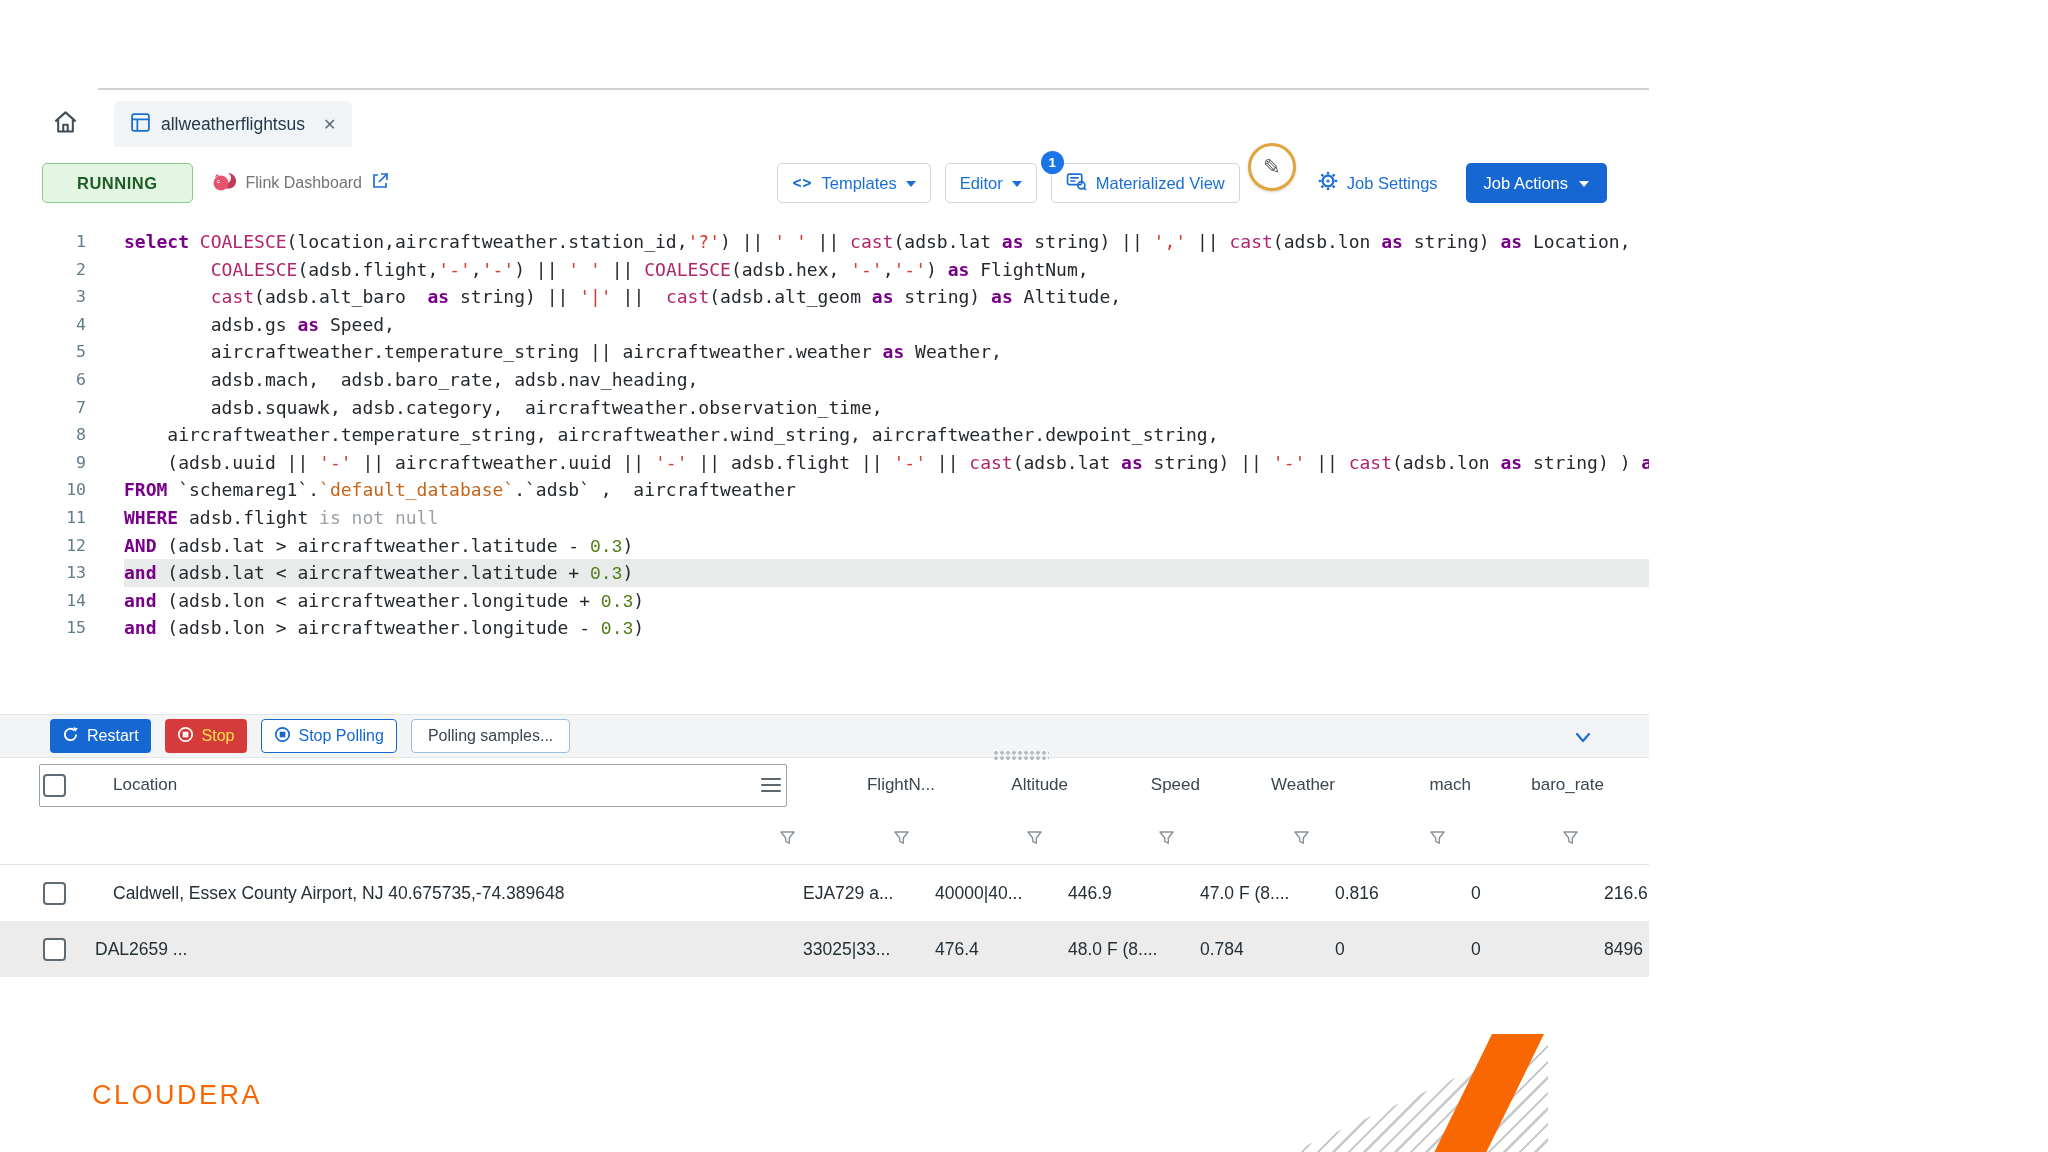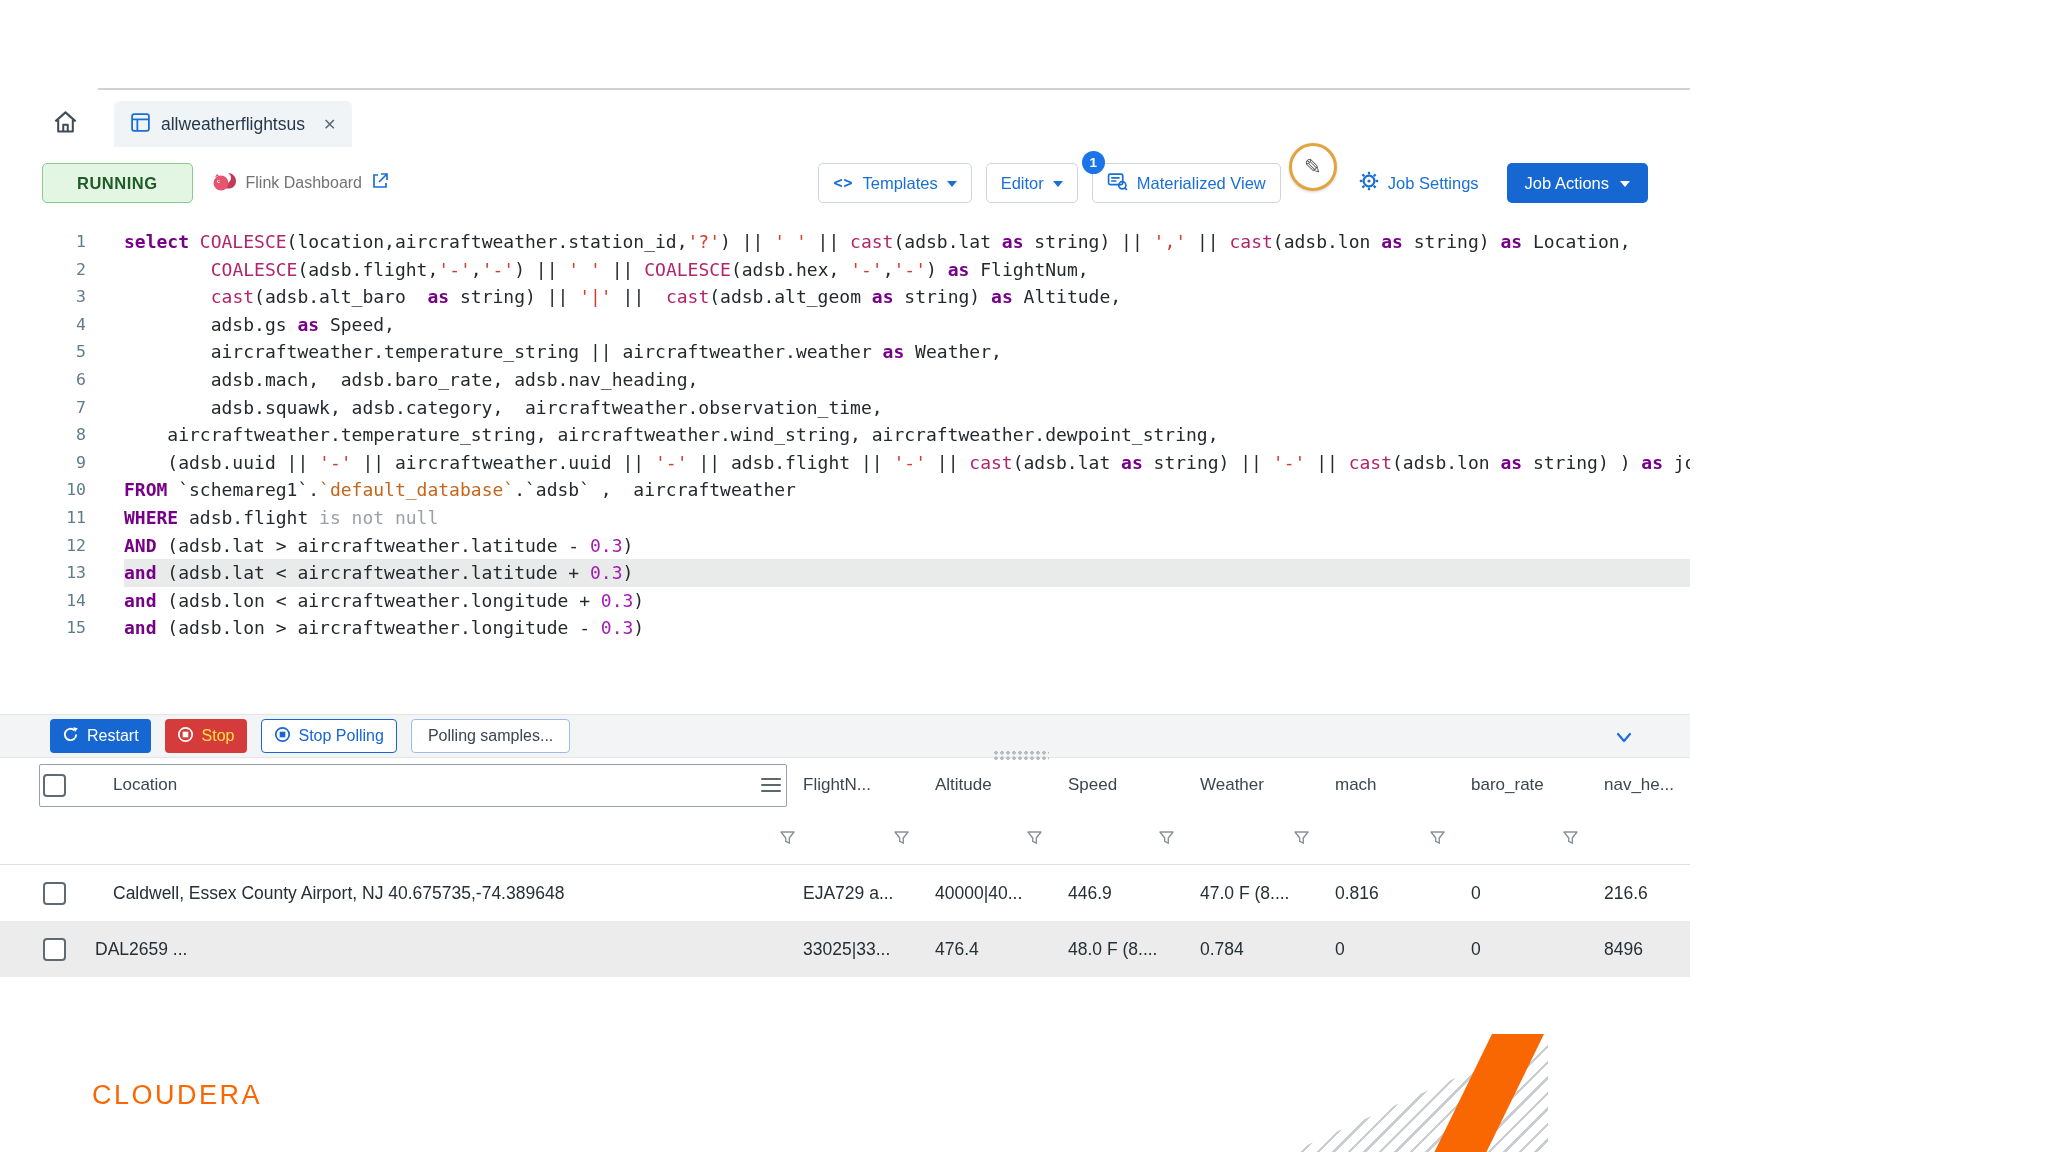--- a/index.html
+++ b/index.html
@@ -1,17 +1,17 @@
 <!DOCTYPE html>
 <html><head>
 <meta charset="utf-8">
 <style>
   html,body{margin:0;padding:0;background:#fff;}
   .slide{position:relative;width:1649px;height:1152px;overflow:hidden;background:#fff;
-         font-family:"Liberation Sans",sans-serif;color:#252f36;padding-left:41px;}
+         font-family:"Liberation Sans",sans-serif;color:#252f36;}
 
   .top-rule{position:absolute;left:98px;top:88px;width:1856px;height:2px;background:#d2d2d2;}
 
   
   .tabbar{position:absolute;left:42px;top:100px;height:48px;display:flex;align-items:center;}
   .home-btn{width:46px;height:44px;display:flex;align-items:center;justify-content:center;
             background:none;border:none;cursor:pointer;}
   .tab{margin-left:26px;height:46px;display:flex;align-items:center;gap:10px;padding:0 16px;
        background:#f1f4f6;border-radius:6px 6px 0 0;}
   .tab-label{font-size:17.5px;color:#24394c;font-weight:500;}
@@ -43,21 +43,21 @@
   
   .editor{position:absolute;left:0;right:0;top:212px;height:546px;background:#fff;}
   #code-lines{padding-top:16px;}
   .cl{display:flex;height:27.6px;line-height:27.6px;font-family:"DejaVu Sans Mono",monospace;font-size:18px;}
   .gut{width:86px;text-align:right;color:#5f7c8a;font-size:16.5px;flex:none;}
   .ct{margin-left:38px;white-space:pre;}
   .cl.hl .ct{background:#e9eaea;min-width:1716px;}
   .tk-k{color:#770088;font-weight:600;}
   .tk-f{color:#b0246c;}
   .tk-s{color:#d23b2f;}
-  .tk-n{color:#a21caf;}
+  .tk-n{color:#4d7c0f;font-family:Liberation Mono, monospace;}
   .tk-c{color:#9aa0a6;}
   .tk-o{color:#c4651b;}
   .tk-p{color:#24292e;}
   .minimap{position:absolute;left:1842px;top:6px;width:144px;height:42px;
            background:repeating-linear-gradient(180deg,#c4cacf 0 2px,transparent 2px 5.4px);}
   .minimap .mmA{position:absolute;left:0;top:0;width:64px;height:2px;background:#c97b74;}
   .minimap .mmB{position:absolute;left:0;top:10.8px;width:40px;height:2px;background:#b58bb3;}
   .minimap .mmC{position:absolute;left:20px;top:21.6px;width:58px;height:2px;background:#c97b74;}
   .scroll-track{position:absolute;left:1989px;top:214px;width:13px;height:540px;background:#f3f3f3;}
   .scroll-thumb{position:absolute;left:1989px;top:560px;width:13px;height:34px;background:#4f5357;cursor:pointer;}
@@ -74,21 +74,21 @@
   .rb-samples{border:1px solid #9dbbe4;color:#3b4652;padding:0 16px;}
   .rb-chevron{position:absolute;right:54px;top:10px;cursor:pointer;}
   .grip{position:absolute;left:993px;top:750px;width:56px;height:11px;
         background-image:radial-gradient(circle,#b6babe 1.6px,transparent 1.8px);
         background-size:6px 5.5px;cursor:grab;}
 
   
   .table-wrap{position:absolute;left:0;right:0;top:758px;height:226px;overflow:hidden;}
   .grid-row{display:grid;grid-template-columns:55px 708px 132px 133px 132px 135px 136px 133px 133px 129px 132px 60px;
             padding-left:40px;align-items:center;}
-  .thead{height:54px;}
+  .thead{height:54px;text-align:right;}
   .tfilter{height:52px;border-bottom:1px solid #dfe2e5;}
   .trow{height:56px;font-size:17.5px;color:#252f36;cursor:pointer;}
   .trow.alt{background:#ececec;}
   .cell{white-space:nowrap;overflow:hidden;}
   .thead .cell{font-size:17px;color:#3a4750;font-weight:500;}
   .chk-cell{display:flex;align-items:center;padding-left:3px;}
   .checkbox{width:23px;height:23px;border:2.5px solid #5f6a73;border-radius:4px;background:#fff;
             box-sizing:border-box;display:inline-block;cursor:pointer;}
   .loc{display:flex;align-items:center;justify-content:space-between;padding:0 22px 0 18px;}
   .loc-val{padding-left:18px;}

